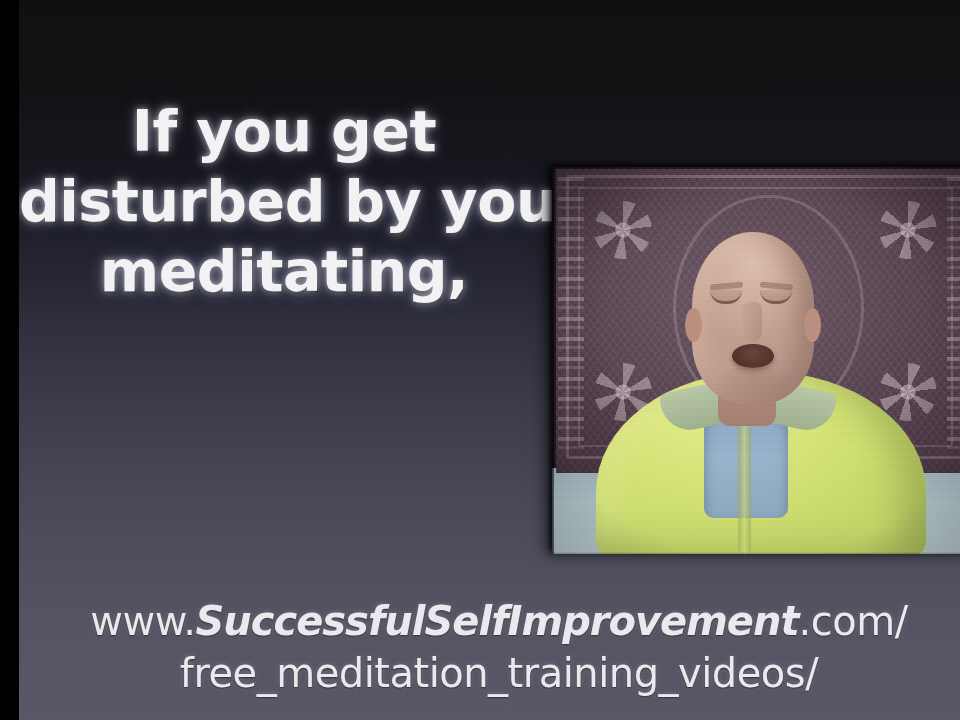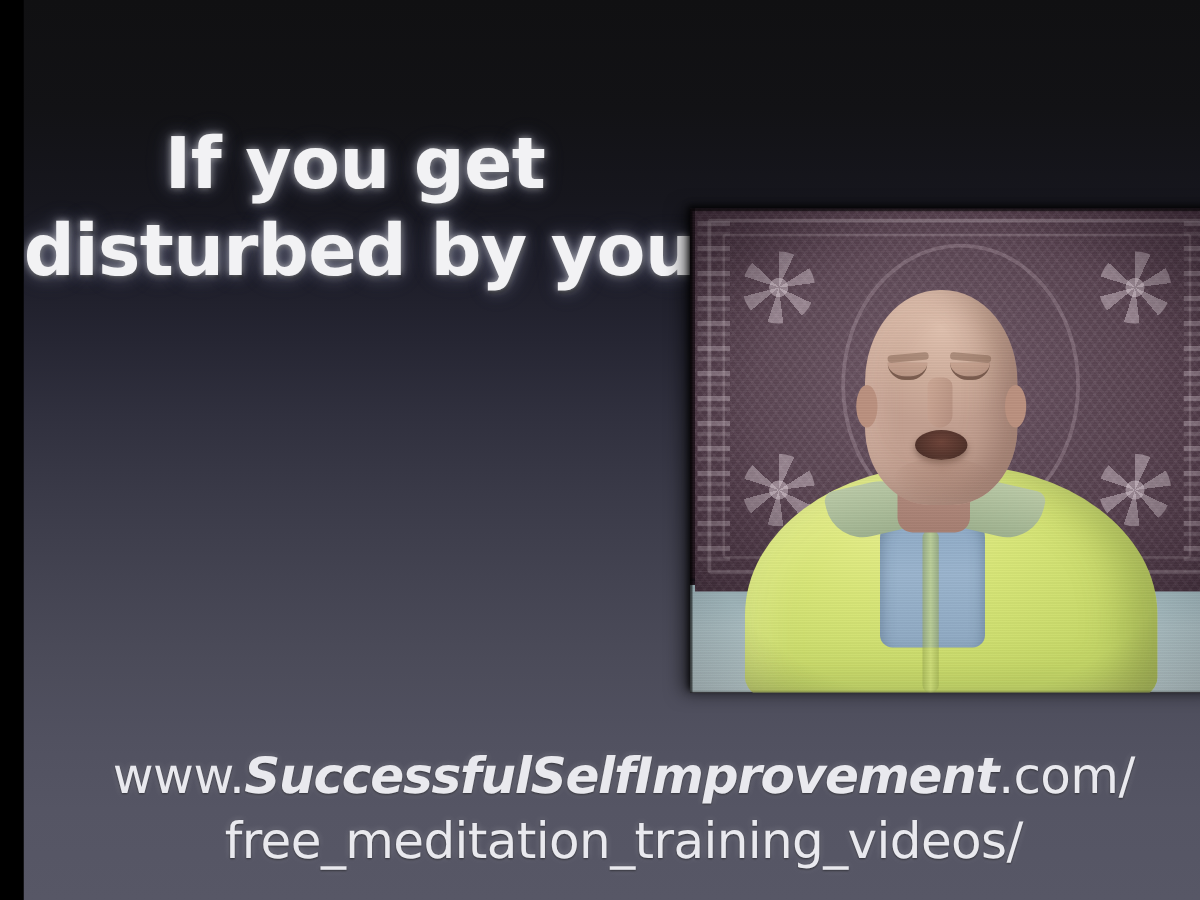--- a/index.html
+++ b/index.html
@@ -304,20 +304,21 @@
   }
 </style>
 </head>
 <body>
 
 <div id="frame">
 
   <div id="caption">
     <span class="cline">If you get</span>
     <span class="cline">disturbed by your</span>
+    <span class="cline">meditating,</span>
   </div>
 
   <div id="video-inset">
     <div class="vclip">
 
       <div class="wall"></div>
       <div class="wall-shadowline"></div>
 
       <div class="tapestry">
         <div class="tap-sheen"></div>

